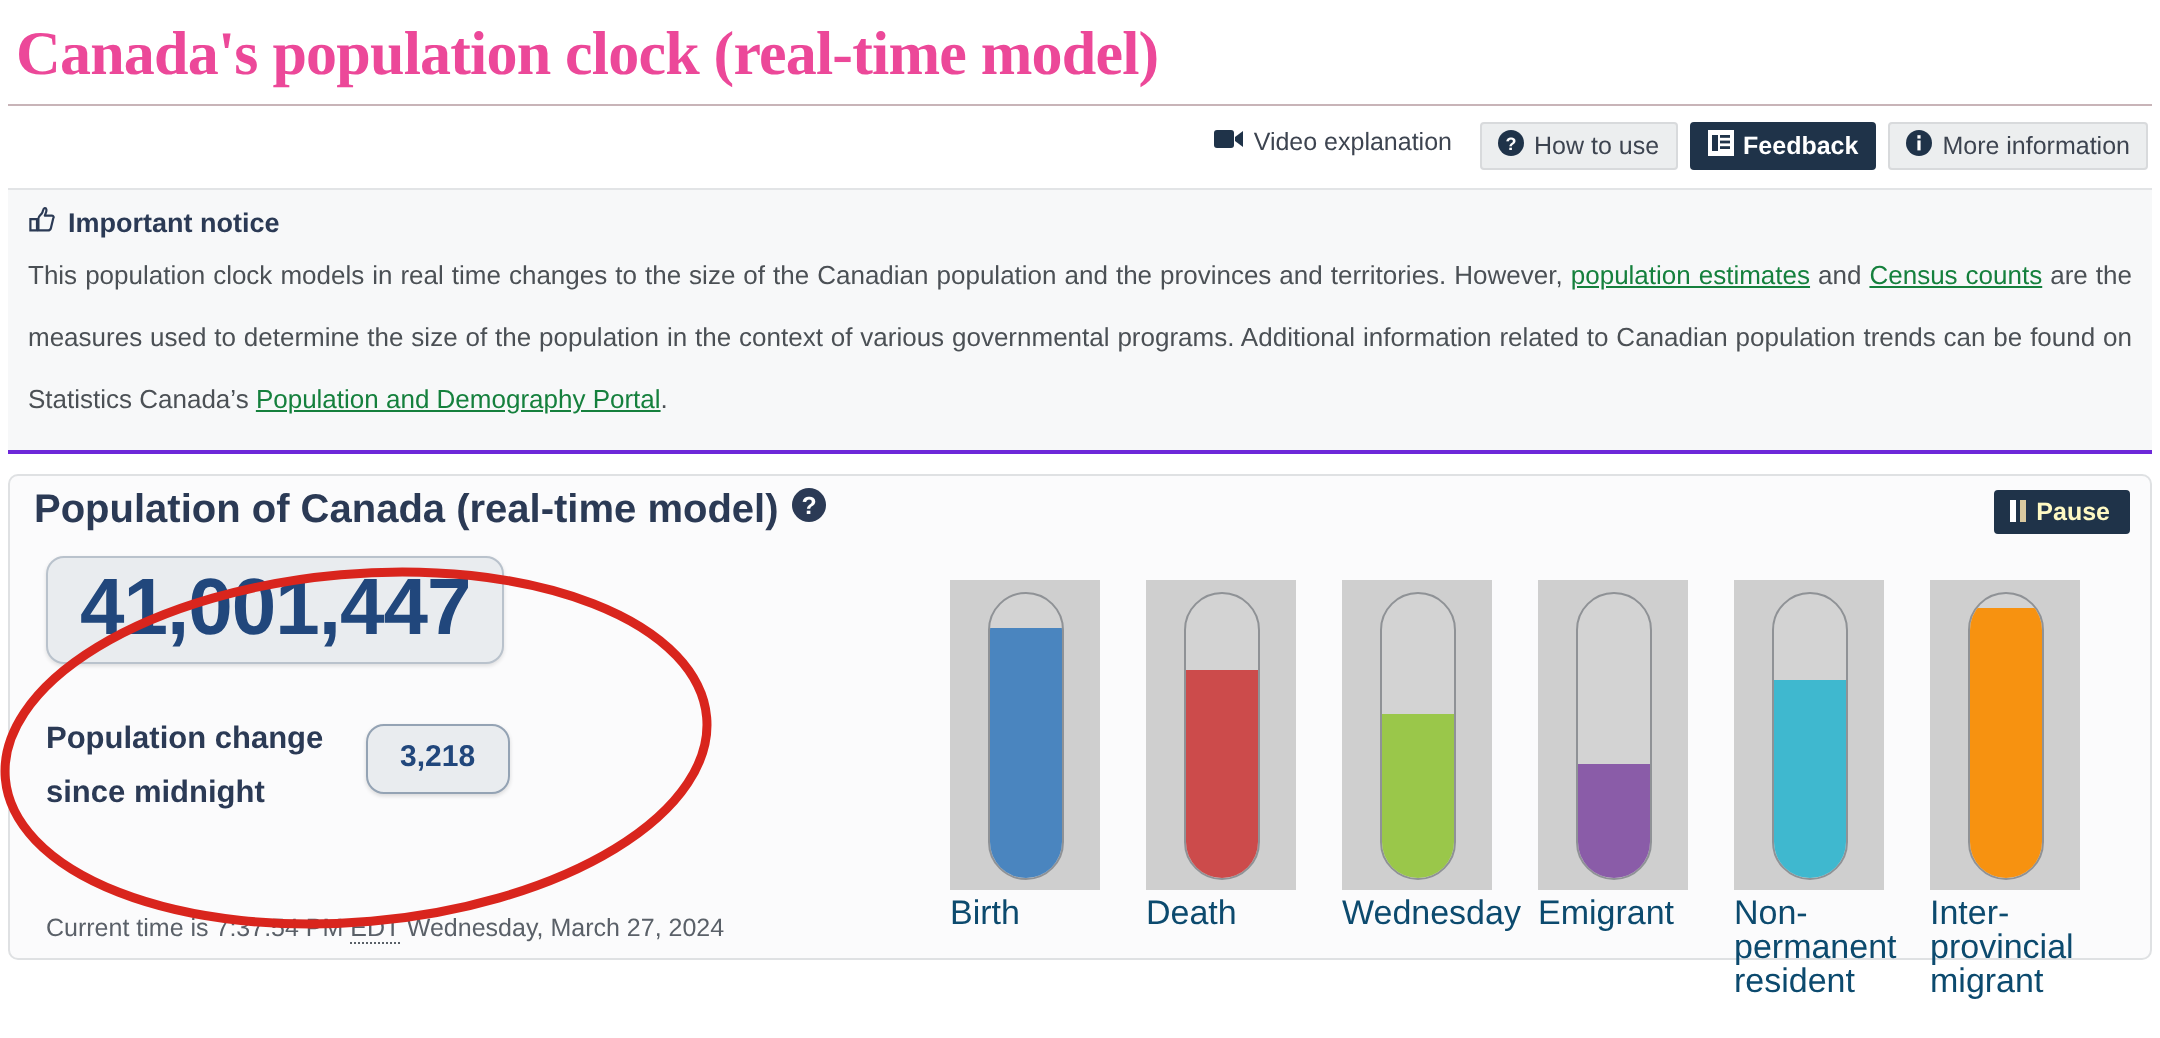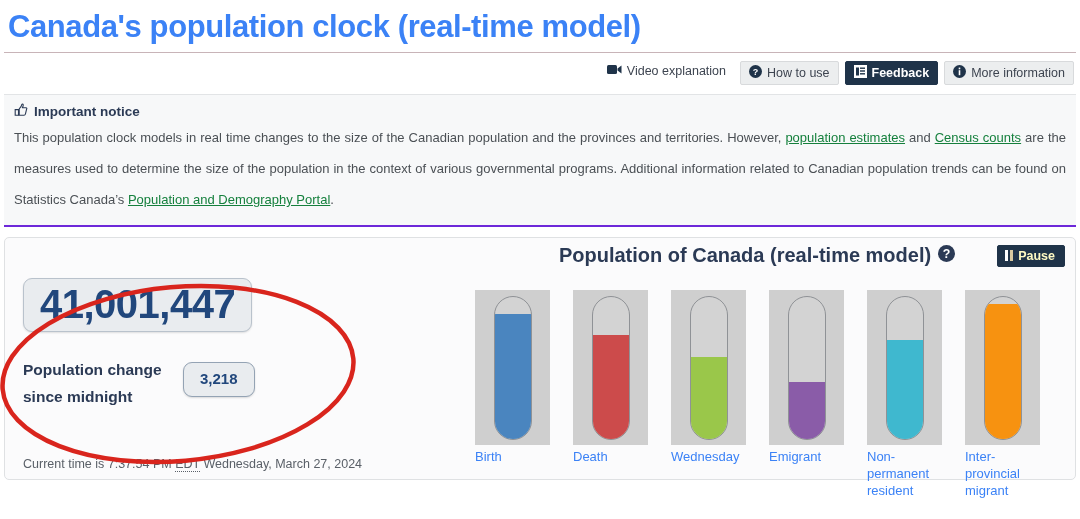--- a/index.html
+++ b/index.html
@@ -13,25 +13,26 @@
     overflow: hidden;
     font-family: "Liberation Sans", sans-serif;
     color: #333333;
     position: relative;
   }
 
   
   .page-title {
     font-size: 31px;
     font-weight: bold;
-    color: #3b82f6;
+    color: #ec4899;
     letter-spacing: -0.4px;
     padding: 8px 0 0 8px;
     line-height: 38px;
     white-space: nowrap;
+    font-family: Liberation Serif, serif;
   }
   .title-rule {
     height: 1px;
     background: #c8b4b8;
     margin: 6px 4px 0 4px;
   }
 
   
   .toolbar {
     display: flex;
@@ -98,23 +99,22 @@
     border: 1px solid #dfe1e3;
     border-radius: 5px;
     background: #fbfbfc;
     height: 243px;
     position: relative;
     box-sizing: border-box;
   }
   .panel-head {
     display: flex;
     align-items: center;
-    justify-content: flex-end;
+    justify-content: space-between;
     padding: 6px 10px 0 12px;
-    gap: 42px;
   }
   .panel-title {
     font-size: 20px;
     font-weight: bold;
     color: #2b3a55;
     display: flex;
     align-items: center;
     gap: 7px;
     white-space: nowrap;
   }
@@ -220,22 +220,22 @@
     overflow: hidden;
     box-sizing: border-box;
   }
   .fill {
     position: absolute;
     left: 0;
     right: 0;
     bottom: 0;
   }
   .gauge-label {
-    font-size: 13px;
-    color: #3b82f6;
+    font-size: 17px;
+    color: #0c4a6e;
     line-height: 17px;
     margin-top: 3px;
     width: 72px;
   }
 
   
   .annotation {
     position: absolute;
     left: 0;
     top: 0;

